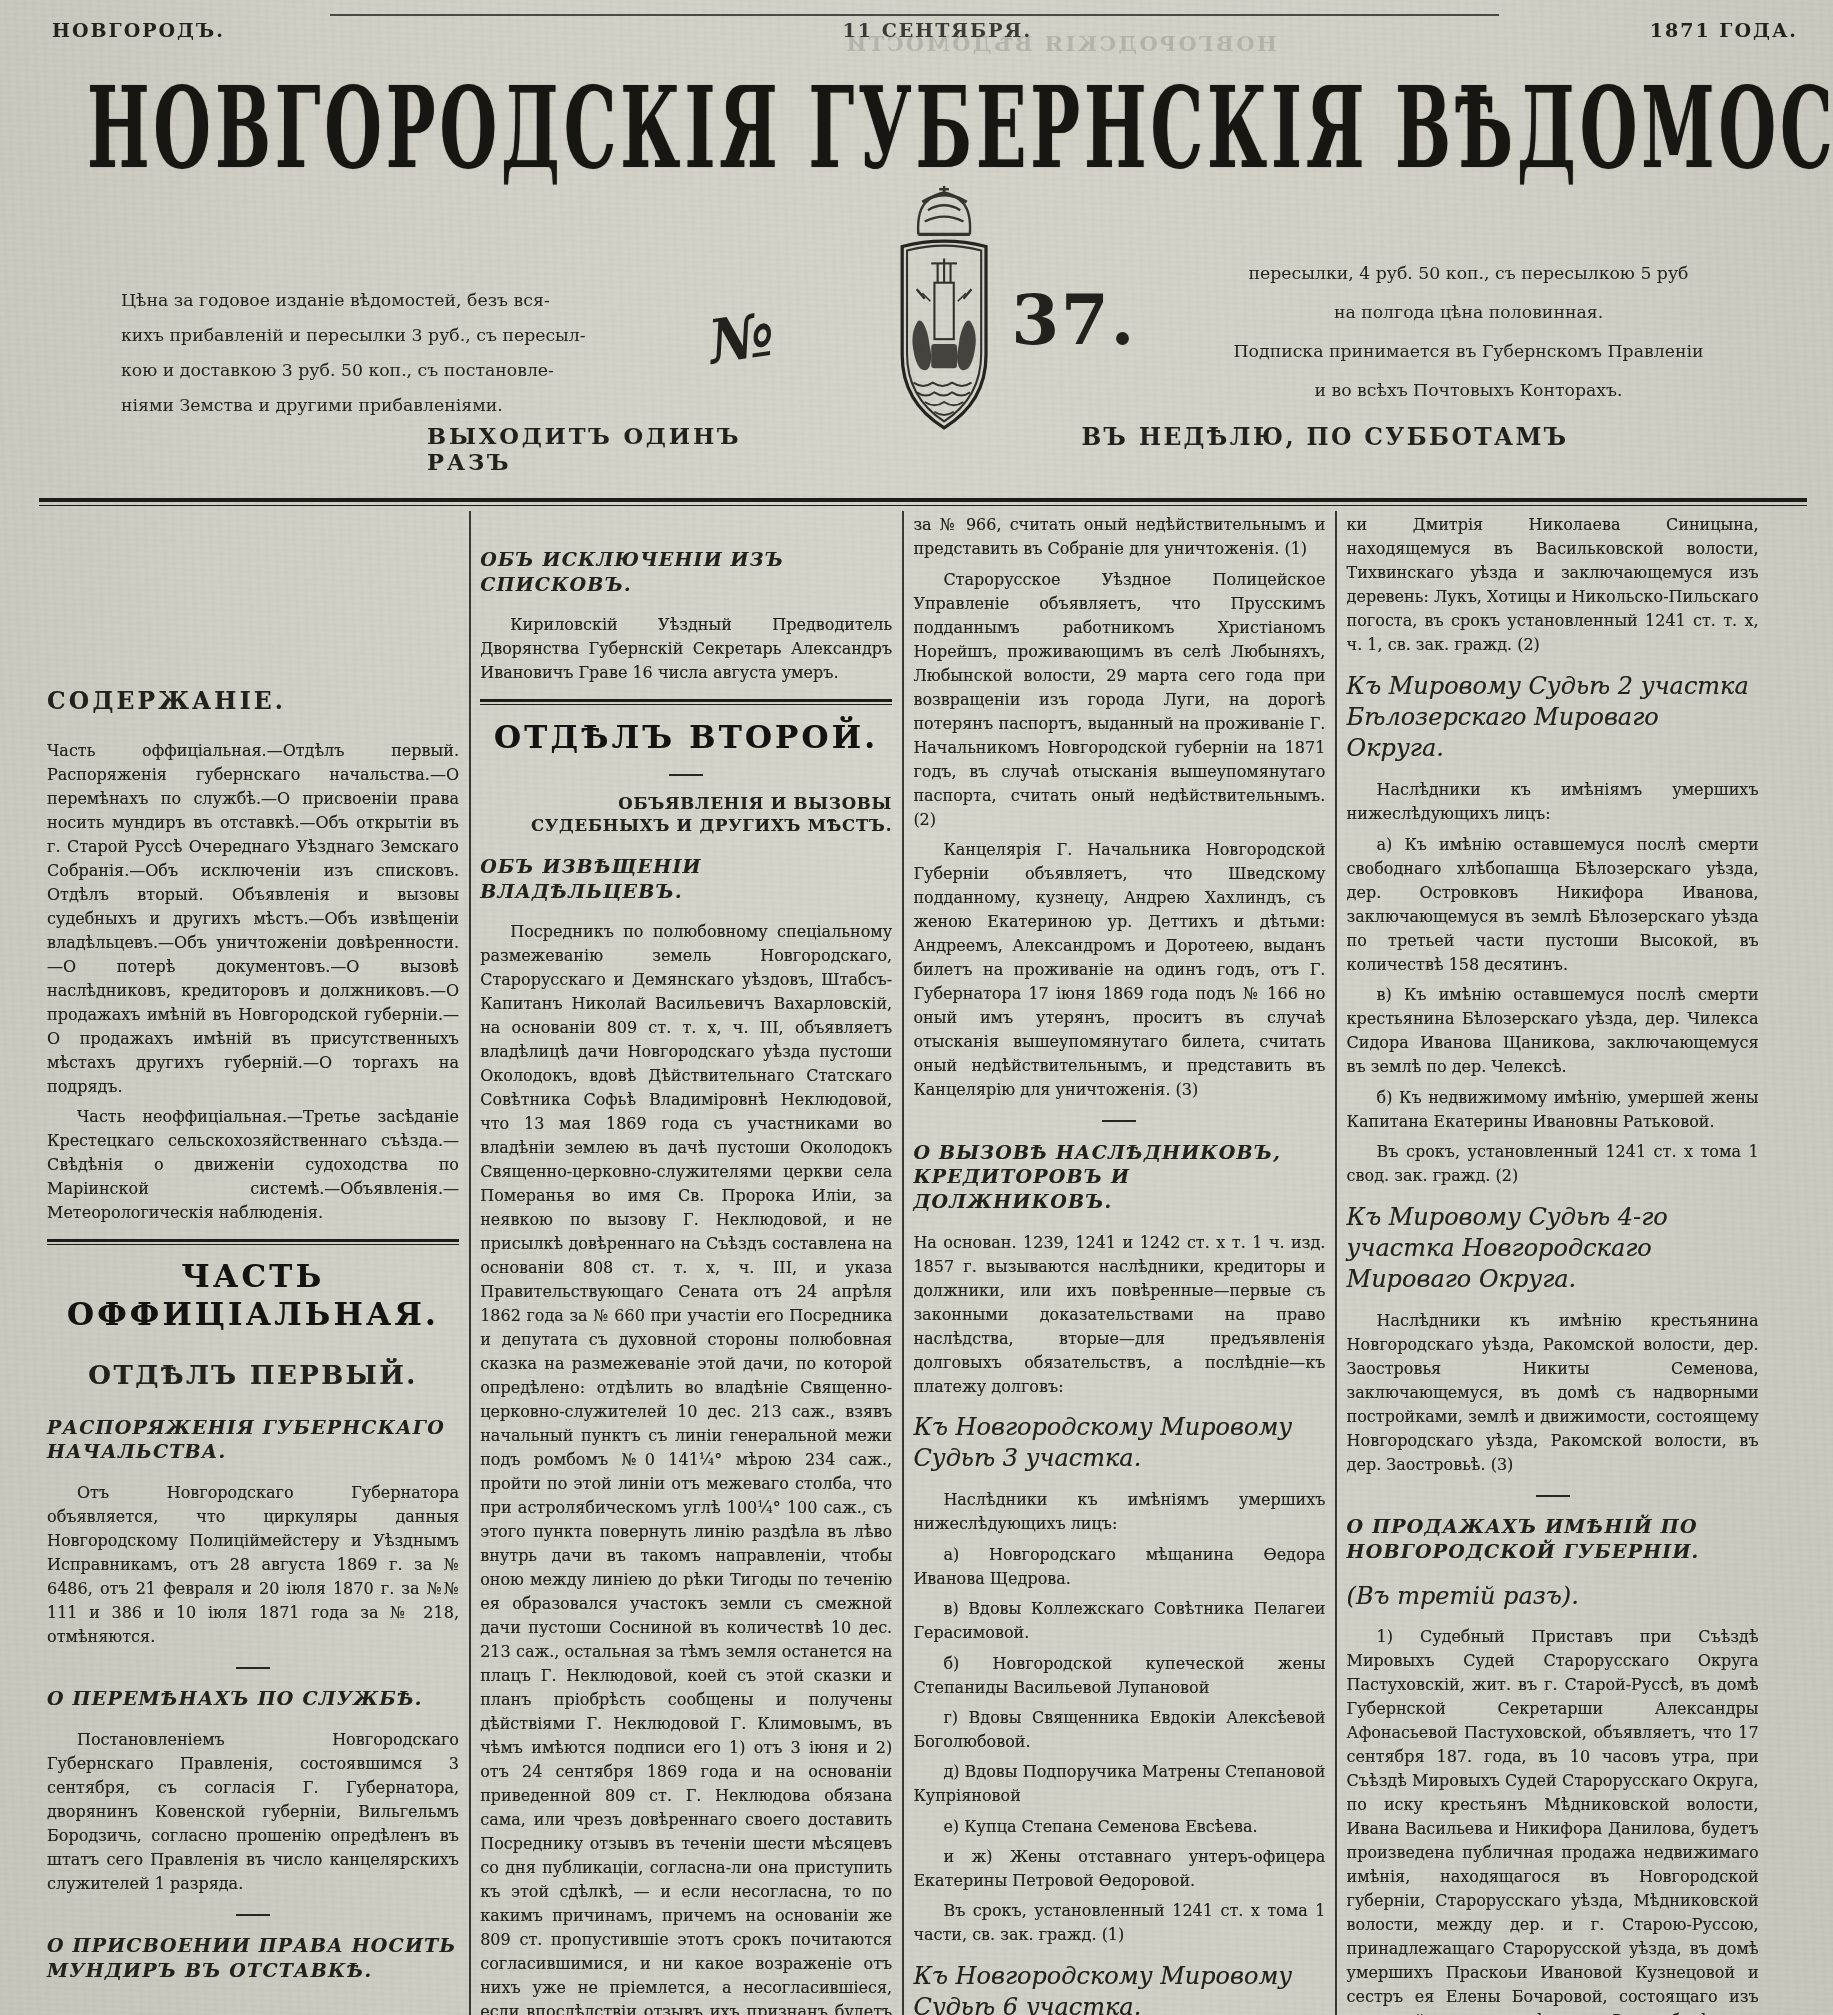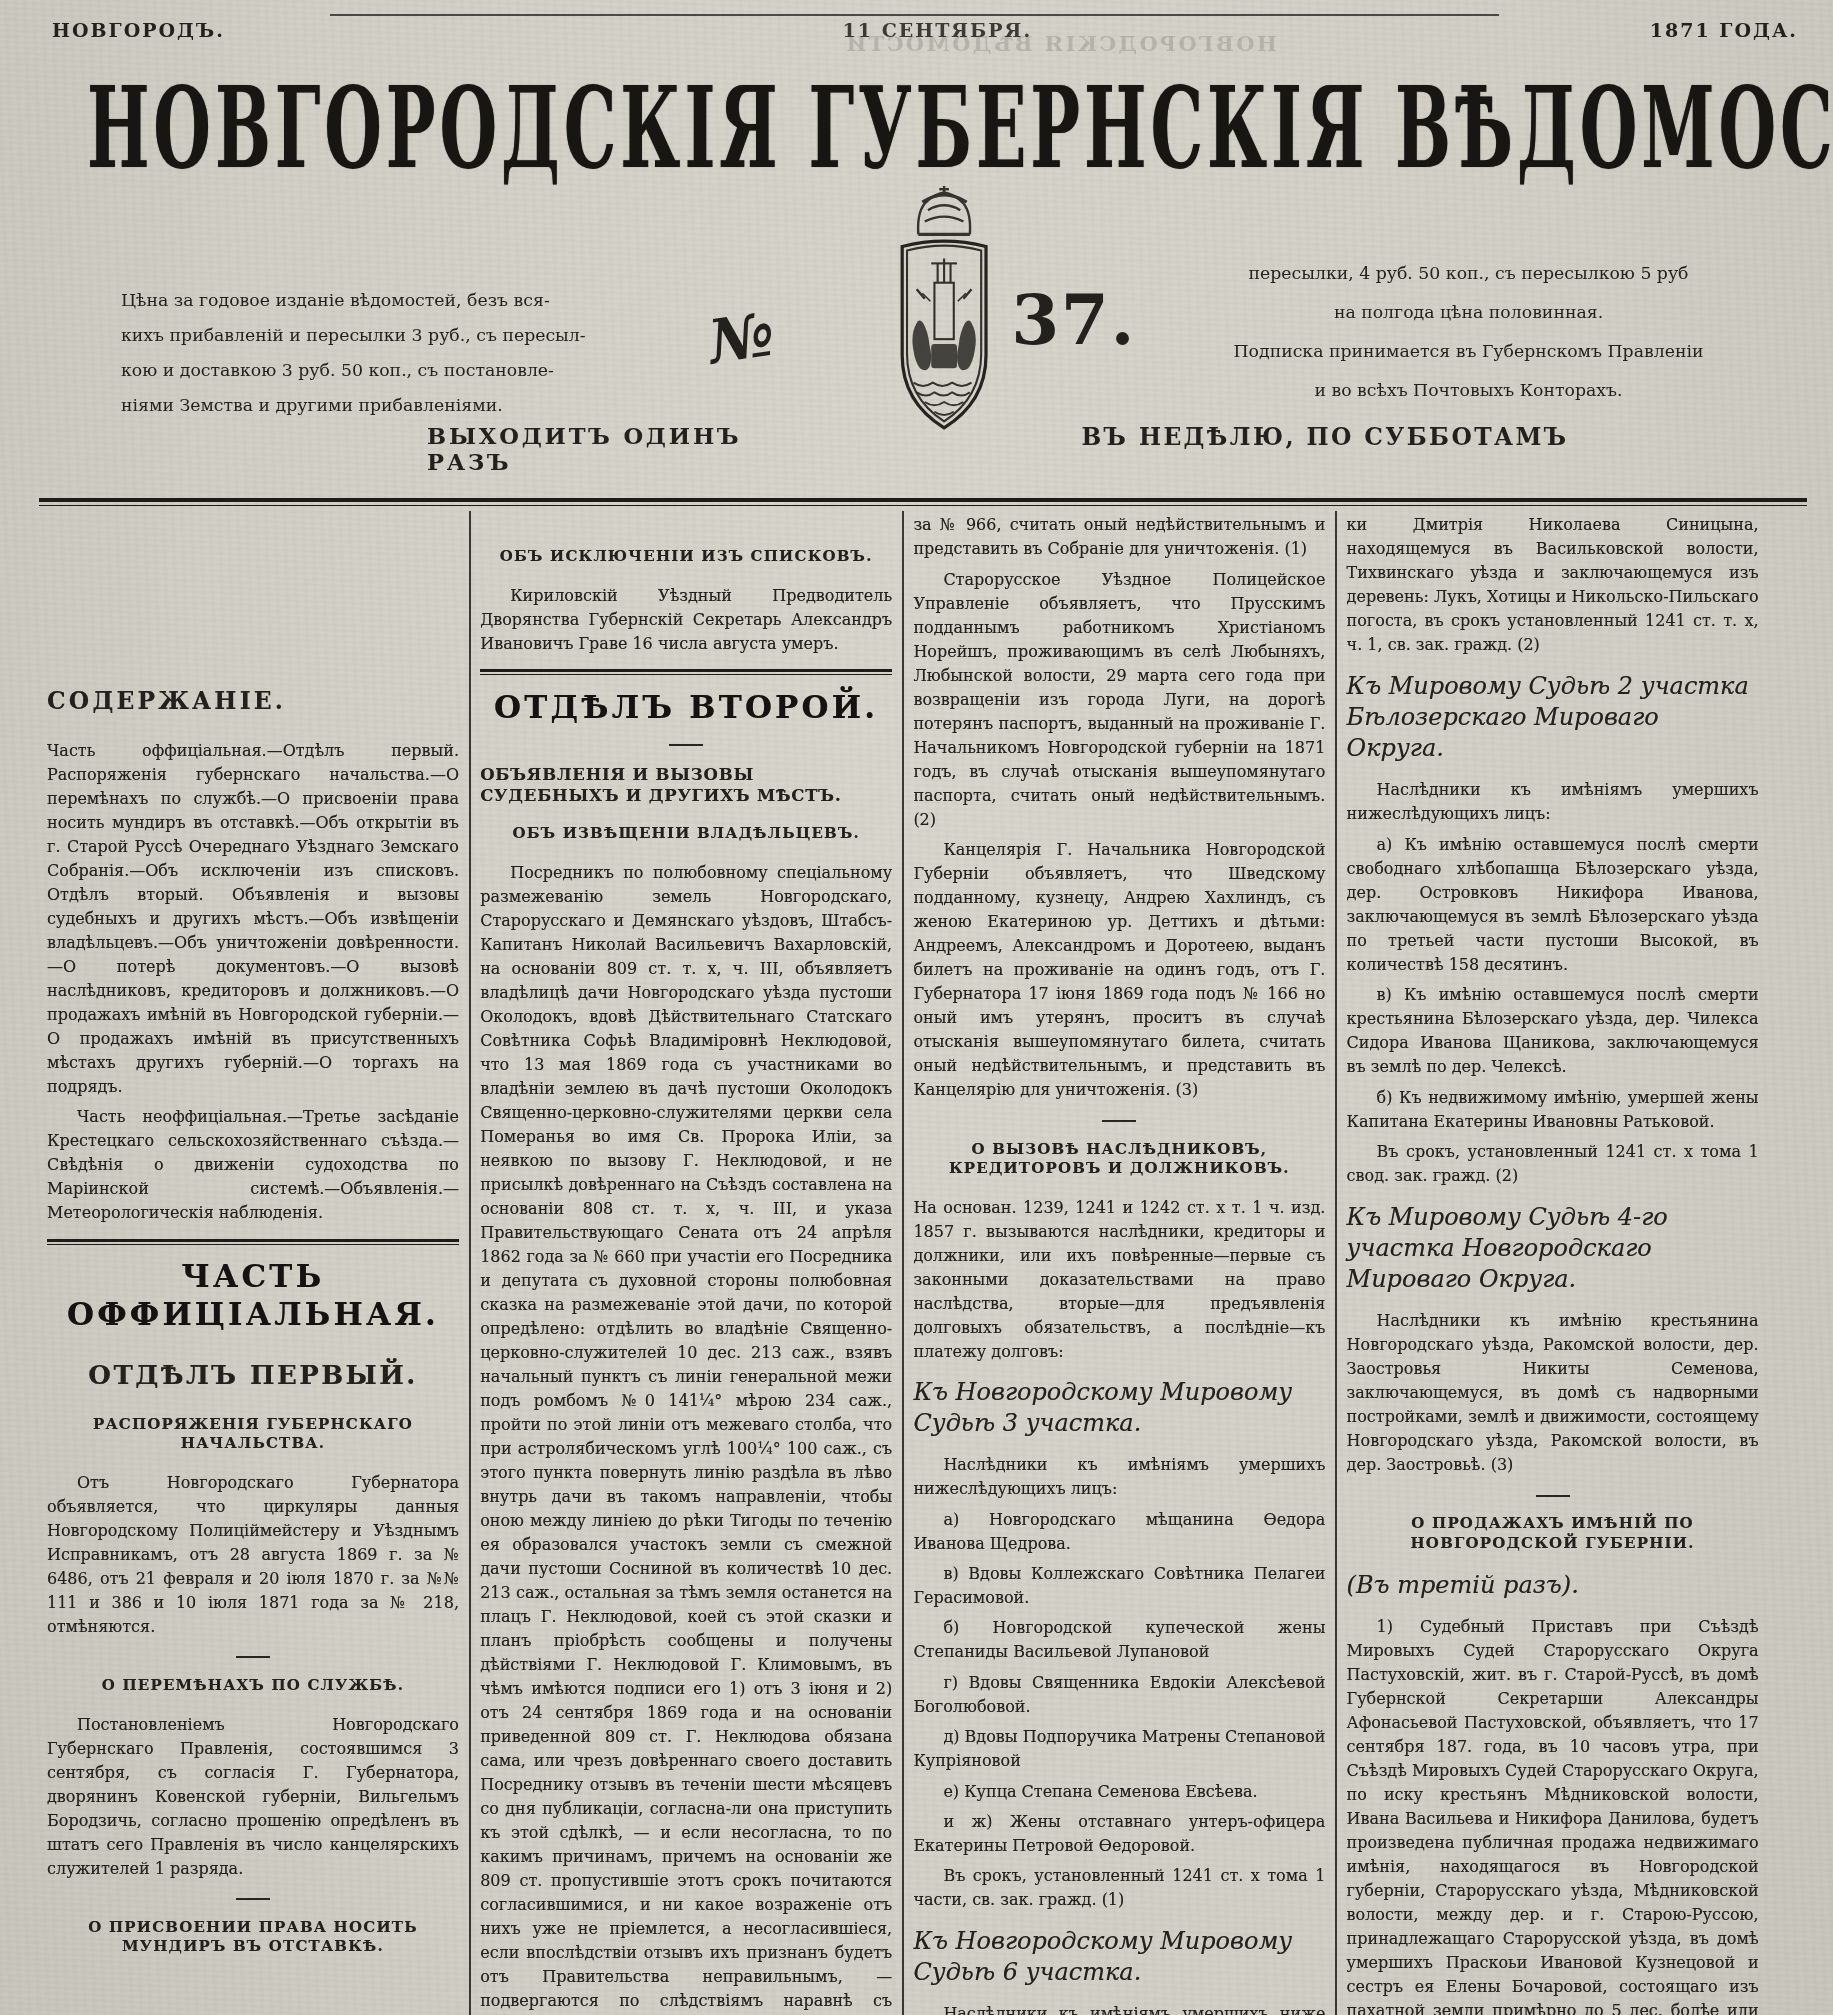--- a/index.html
+++ b/index.html
@@ -61,22 +61,22 @@
     width:428px;box-sizing:border-box;padding:2.4px 8px 0 8px;overflow:hidden;
     font-size:16px;line-height:24px;text-align:justify;
     text-shadow:0 0 0.4px rgba(28,26,22,.45);
   }
   .vsep{width:2px;background:linear-gradient(#232220,#16514 , #232220);background:#232220;margin:0 1.6px;opacity:.88;}
   .p{margin:0 0 6.4px;text-indent:30px;}
   .pc{margin:0 0 6.4px;text-indent:0;}
   .h1{font-size:23.4px;font-weight:bold;letter-spacing:3.2px;text-align:left;margin:1px 0 22px;text-indent:0;line-height:1.25;}
   .hfat{font-size:31px;font-weight:bold;letter-spacing:3.2px;text-align:center;margin:13.7px 0 10.5px;text-indent:0;line-height:1.2;color:#141311;}
   .h2{font-size:26px;font-weight:bold;letter-spacing:2.4px;text-align:center;margin:26px 0 23.4px;text-indent:0;line-height:1.25;}
-  .h3{font-size:15px;font-weight:bold;letter-spacing:1.2px;text-align:center;margin:17.7px 0 17px;text-indent:0;line-height:1.3;}
-  .h4{font-size:16.5px;font-weight:bold;letter-spacing:0.8px;text-align:left;margin:9px 0 16px;text-indent:0;line-height:1.3;}
+  .h3{font-size:19px;font-weight:bold;letter-spacing:1.2px;text-align:left;margin:17.7px 0 17px;text-indent:0;line-height:1.3;font-style:italic;}
+  .h4{font-size:16.5px;font-weight:bold;letter-spacing:0.8px;text-align:right;margin:9px 0 16px;text-indent:0;line-height:1.3;}
   .it{font-style:italic;text-align:left;font-size:24px;margin:13.7px 0 13.7px;text-indent:0;line-height:1.3;}
   .divider{width:34px;border-top:2.4px solid #26251f;height:0;margin:17.7px auto;}
   .rule{border-top:3.6px solid #1d1c19;border-bottom:1.6px solid #1d1c19;height:2px;margin:13.7px 0;}
   .spacer{margin:0;}
 </style>
 </head>
 <body>
 
 <div class="page">
   <div class="grain"></div>

